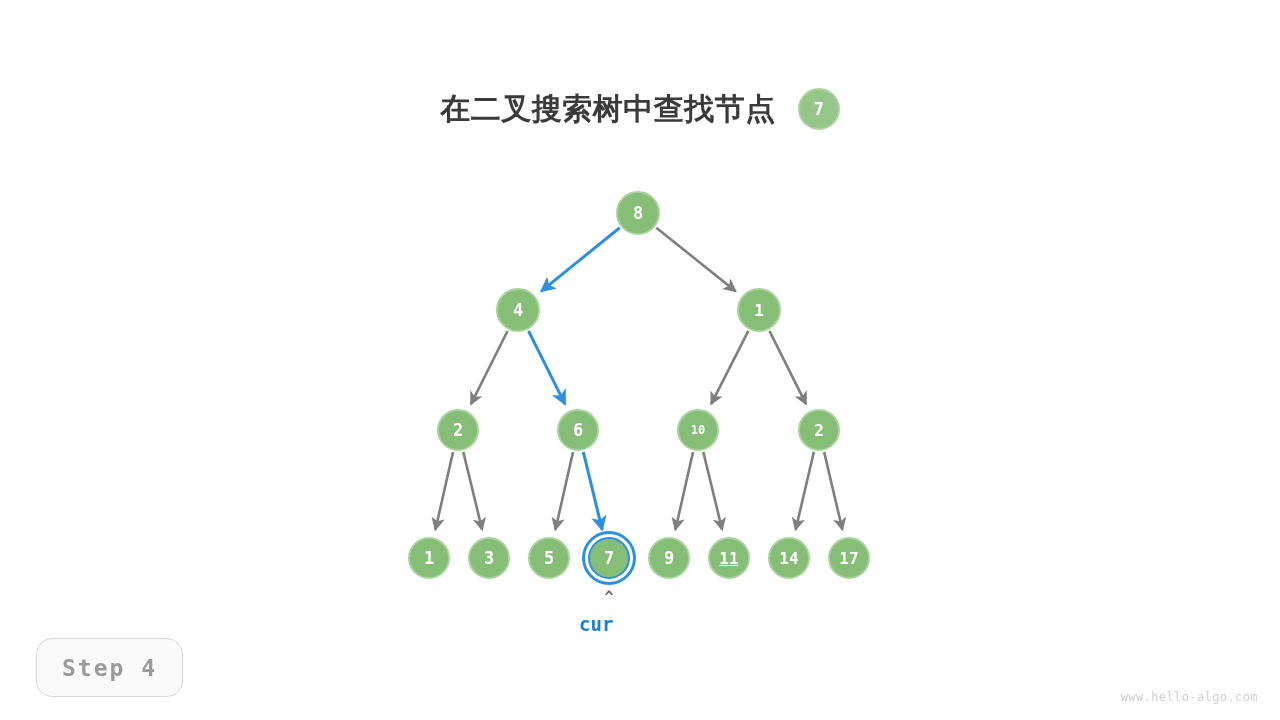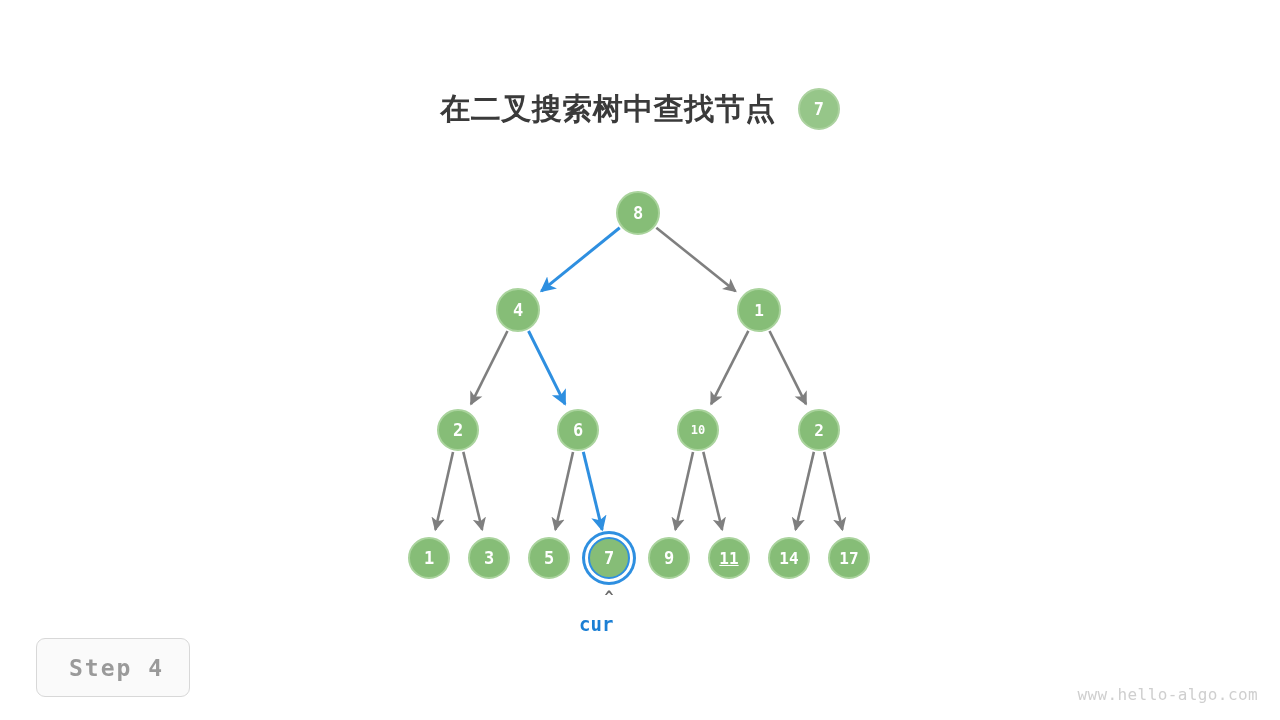--- a/index.html
+++ b/index.html
@@ -99,41 +99,40 @@
   }
 
   
   .step-badge {
     position: absolute;
     left: 36px;
     top: 638px;
     width: 145px;
     height: 57px;
     border: 1.5px solid #d8d8d8;
-    border-radius: 9px;
+    border-radius: 16px;
     background: #fafafa;
     display: flex;
     align-items: center;
     justify-content: center;
     color: #9a9a9a;
     font-family: "DejaVu Sans Mono", "Liberation Mono", monospace;
     font-size: 23px;
     font-weight: 700;
     letter-spacing: 2px;
-    padding-left: 7px;
   }
 
   
   .watermark {
     position: absolute;
     right: 22px;
     bottom: 16px;
     color: #cfcfcf;
     font-family: "DejaVu Sans Mono", "Liberation Mono", monospace;
-    font-size: 16px;
+    font-size: 12px;
     letter-spacing: 0.4px;
   }
 
   svg.edges {
     position: absolute;
     left: 0; top: 0;
     width: 1280px;
     height: 720px;
     z-index: 1;
   }

